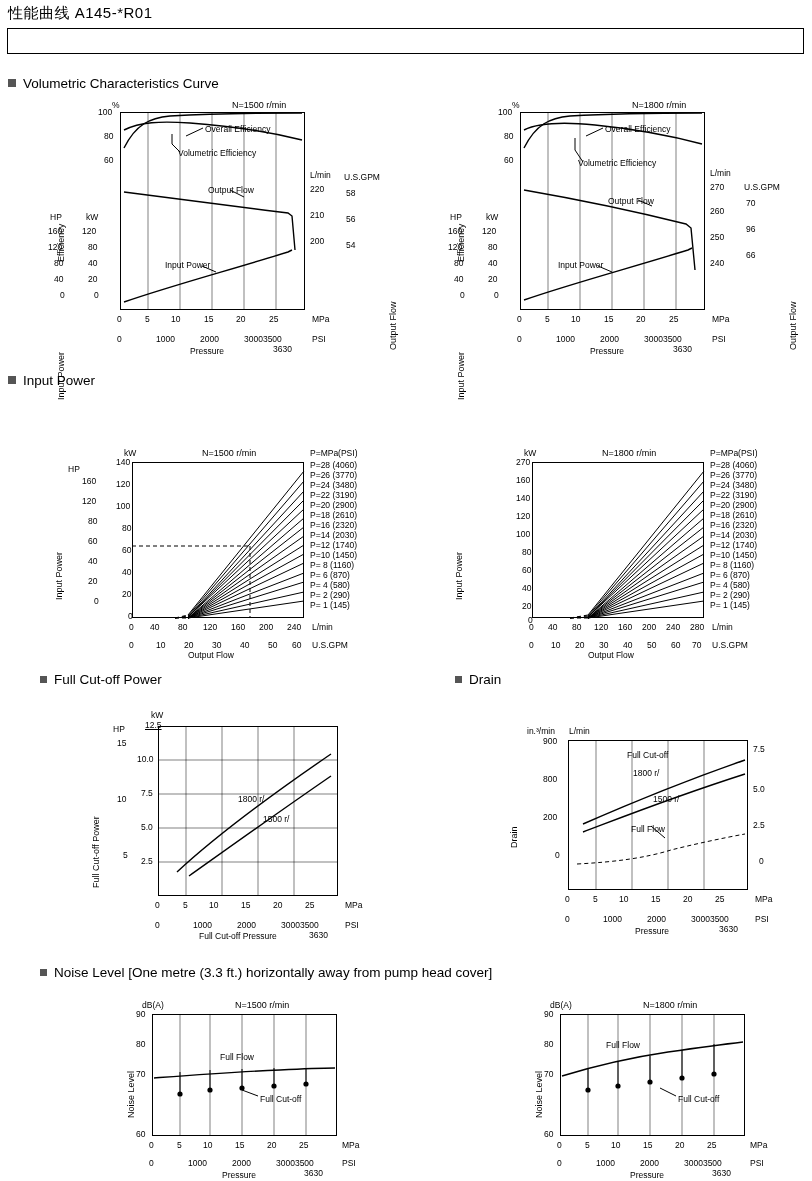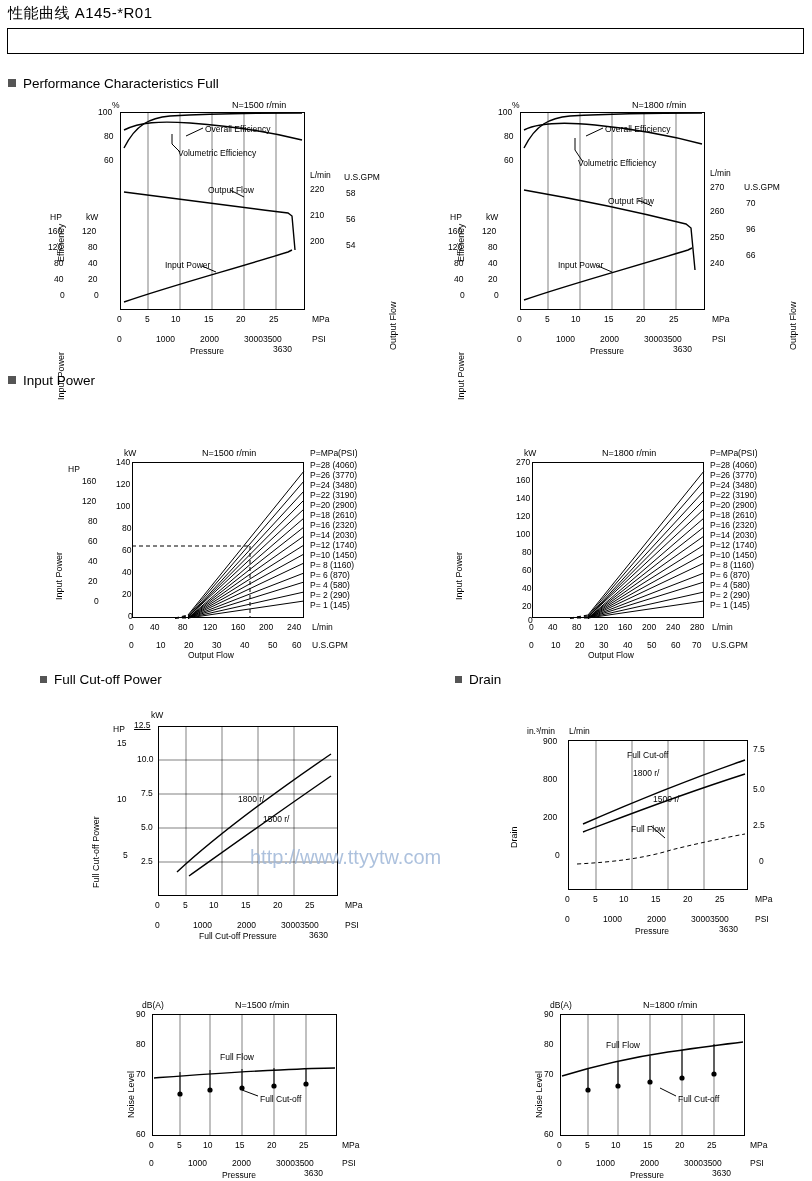--- a/index.html
+++ b/index.html
@@ -56,21 +56,21 @@
 </head>
 <body>
 
 <div class="page">
 
   <div class="doc-title">性能曲线  A145-*R01</div>
 
   <div class="subtitle-box"></div>
 
   <div class="sec" style="left:8px;top:76px;">
-    <span class="mark"></span><span>Performance Characteristics Full</span>
+    <span class="mark"></span><span>Volumetric Characteristics Curve</span>
   </div>
 
   <div class="chart" style="left:20px;top:100px;width:390px;height:260px;">
     <div class="plot" style="left:100px;top:12px;width:185px;height:198px;"></div>
 
     <div class="lbl" style="left:92px;top:0px;">%</div>
     <div class="lbl9" style="left:212px;top:0px;">N=1500 r/min</div>
 
     <div class="vlbl" style="left:36px;top:162px;">Efficiency</div>
     <div class="vlbl" style="left:36px;top:300px;">Input Power</div>
@@ -400,21 +400,21 @@
     <span class="mark sm"></span><span>Drain</span>
   </div>
 
   <div class="chart" style="left:55px;top:698px;width:330px;height:250px;">
     <div class="plot" style="left:103px;top:28px;width:180px;height:170px;"></div>
 
     <div class="lbl" style="left:96px;top:12px;">kW</div>
     <div class="lbl" style="left:58px;top:26px;">HP</div>
     <div class="vlbl" style="left:36px;top:190px;">Full Cut-off Power</div>
 
-    <div class="lbl" style="left:79px;top:22px;text-decoration:underline;">12.5</div>
+    <div class="lbl" style="left:90px;top:22px;text-decoration:underline;">12.5</div>
     <div class="lbl" style="left:82px;top:56px;">10.0</div>
     <div class="lbl" style="left:86px;top:90px;">7.5</div>
     <div class="lbl" style="left:86px;top:124px;">5.0</div>
     <div class="lbl" style="left:86px;top:158px;">2.5</div>
     <div class="lbl" style="left:62px;top:40px;">15</div>
     <div class="lbl" style="left:62px;top:96px;">10</div>
     <div class="lbl" style="left:68px;top:152px;">5</div>
 
     <div class="lbl" style="left:183px;top:96px;">1800 r/</div>
     <div class="lbl" style="left:208px;top:116px;">1500 r/</div>
@@ -489,22 +489,24 @@
       <line class="grid" x1="167" y1="42" x2="167" y2="192"></line>
       <line class="grid" x1="203" y1="42" x2="203" y2="192"></line>
       <line class="grid" x1="239" y1="42" x2="239" y2="192"></line>
       <path class="ln2" d="M118,126 C150,112 205,88 280,62"></path>
       <path class="ln2" d="M118,134 C150,122 205,100 280,76"></path>
       <path class="dash" d="M112,166 C150,164 180,160 206,152 C230,146 258,140 280,136"></path>
       <path class="ln" d="M186,128 L200,140"></path>
     </svg>
   </div>
 
-  <div class="wm wm2">http://www.ttyytw.com</div>
-
+
+  <div class="sec" style="left:40px;top:965px;">
+    <span class="mark sm"></span><span>Noise Level [One metre (3.3 ft.) horizontally away from pump head cover]</span>
+  </div>
 
   <div class="chart" style="left:30px;top:990px;width:380px;height:190px;">
     <div class="plot" style="left:122px;top:24px;width:185px;height:122px;"></div>
 
     <div class="lbl" style="left:112px;top:10px;">dB(A)</div>
     <div class="lbl9" style="left:205px;top:10px;">N=1500 r/min</div>
     <div class="vlbl" style="left:96px;top:128px;">Noise Level</div>
 
     <div class="lbl" style="left:106px;top:19px;">90</div>
     <div class="lbl" style="left:106px;top:49px;">80</div>

